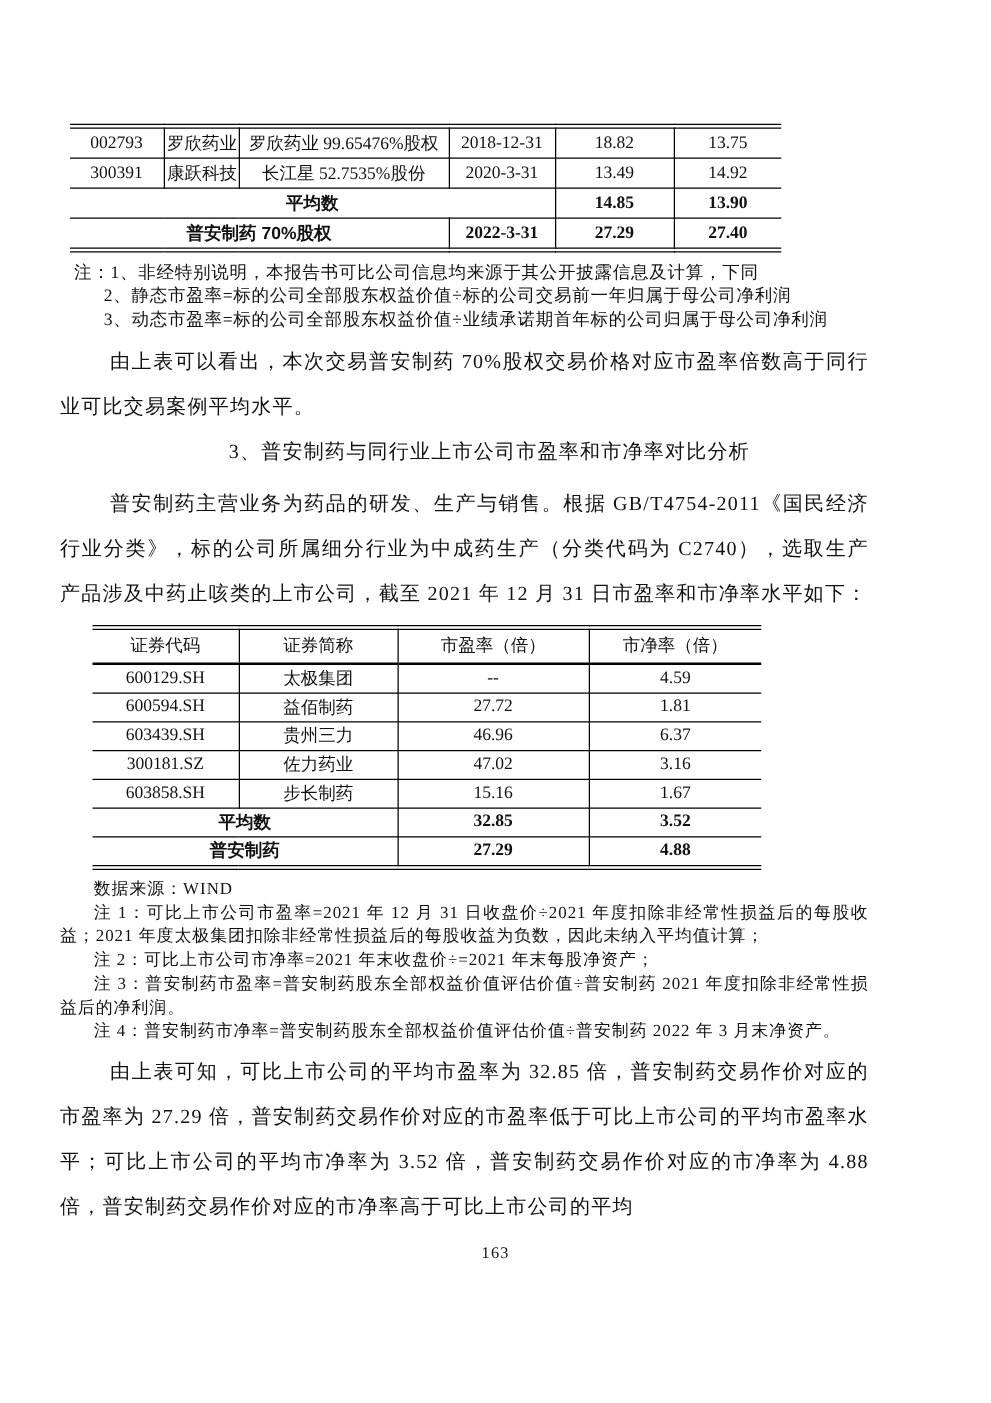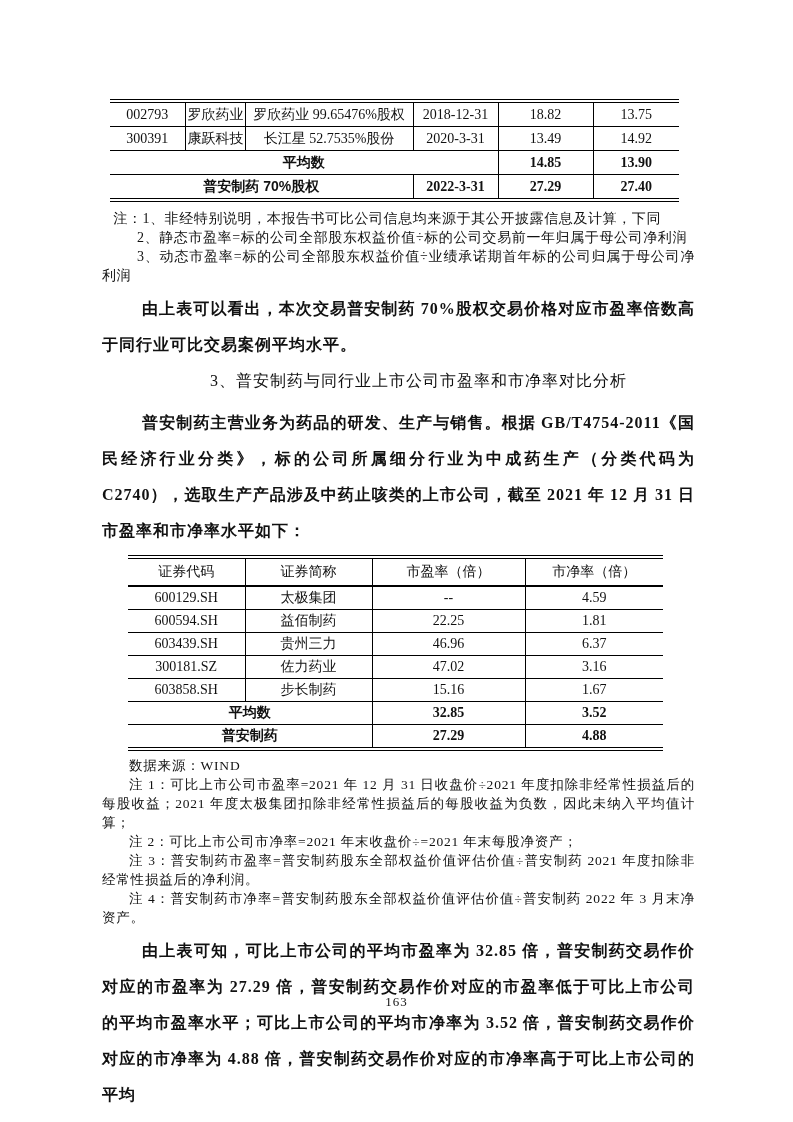--- a/index.html
+++ b/index.html
@@ -2,21 +2,21 @@
 <html><head>
 <meta charset="utf-8">
 <style>
   html,body{margin:0;padding:0;background:#888;}
   .page{
     position:relative;
     width:793px;height:1122px;
     margin:0 auto;
     background:#fff;
     box-sizing:border-box;
-    padding:99px 98px 0 102px;
+    padding:99px 98px 0 48px;
     font-family:"Liberation Serif","DejaVu Serif",serif;
     color:#111;
   }
   
   table{border-collapse:collapse;table-layout:fixed;
         border-top:4px double #000;border-bottom:4px double #000;}
   td,th{border:1px solid #000;text-align:center;vertical-align:middle;
         padding:0 2px;overflow:hidden;white-space:nowrap;}
   td:first-child,th:first-child{border-left:0;}
   td:last-child,th:last-child{border-right:0;}
@@ -31,21 +31,21 @@
   
   .notes{text-align:justify;}
   .notes p{margin:0;}
   .notes1{margin-top:7px;font-size:14px;line-height:19px;letter-spacing:0.6px;}
   .n-first{text-indent:0.8em;}
   .n-sub{text-indent:2.5em;}
   .notes2{margin-top:5px;font-size:13.5px;line-height:19px;letter-spacing:0.8px;}
   .notes2 p{text-indent:2em;}
   
   .body{margin:6px 0 0 0;font-size:16px;line-height:36px;
-        text-align:justify;text-indent:2.5em;letter-spacing:1px;font-weight:bold;}
+        text-align:justify;text-indent:2.5em;letter-spacing:1px;}
   .heading{margin:0;font-size:16px;line-height:36px;font-weight:normal;
            text-indent:2.5em;letter-spacing:1px;text-align:center;}
   .pagenum{position:absolute;left:0;right:0;top:978px;text-align:center;
            font-size:13px;letter-spacing:1px;margin-top:16px;}
 </style>
 </head>
 <body>
 
 <div class="page">
 
@@ -117,21 +117,21 @@
       </tr>
       <tr>
         <td>600129.SH</td>
         <td>太极集团</td>
         <td>--</td>
         <td>4.59</td>
       </tr>
       <tr>
         <td>600594.SH</td>
         <td>益佰制药</td>
-        <td>22.25</td>
+        <td>27.72</td>
         <td>1.81</td>
       </tr>
       <tr>
         <td>603439.SH</td>
         <td>贵州三力</td>
         <td>46.96</td>
         <td>6.37</td>
       </tr>
       <tr>
         <td>300181.SZ</td>

